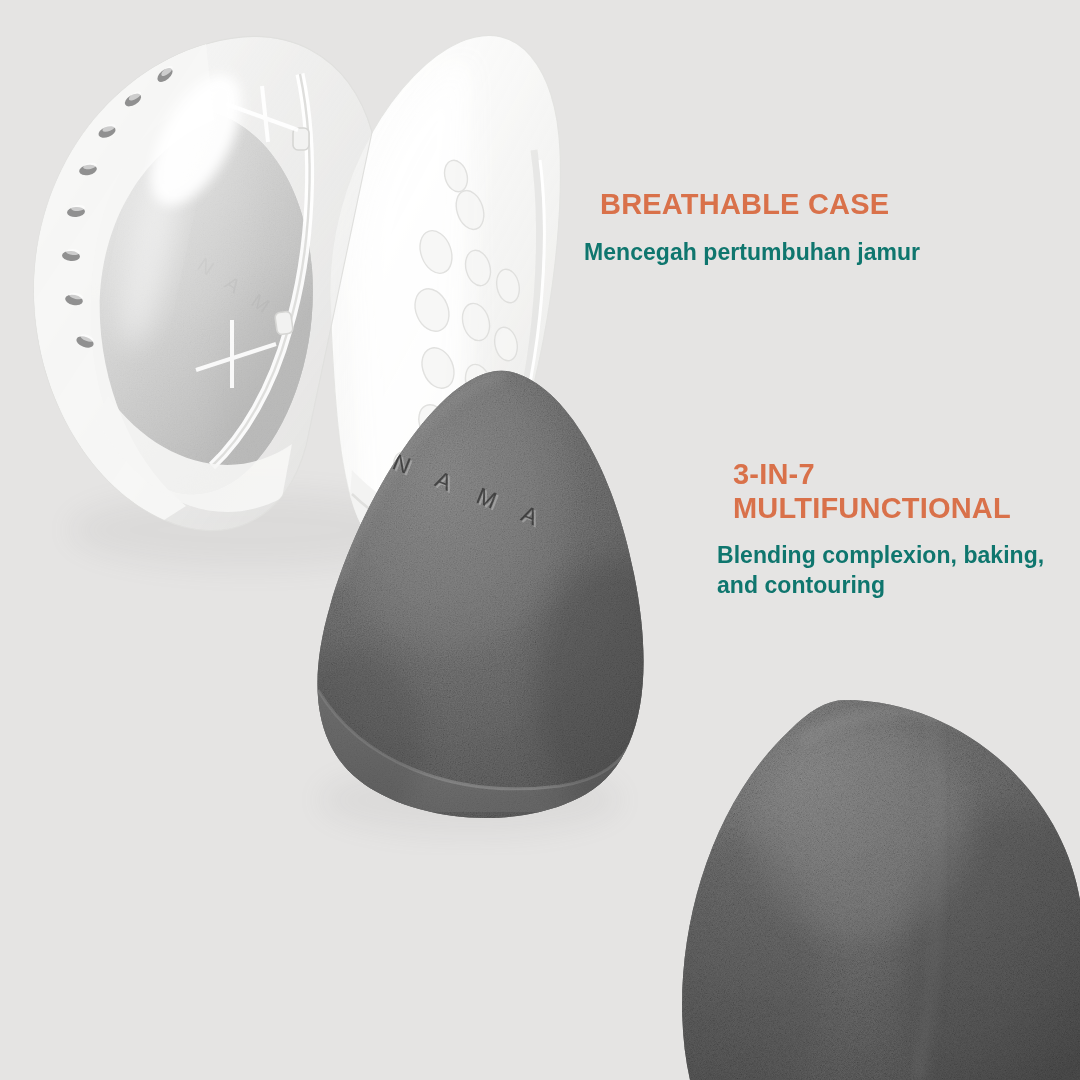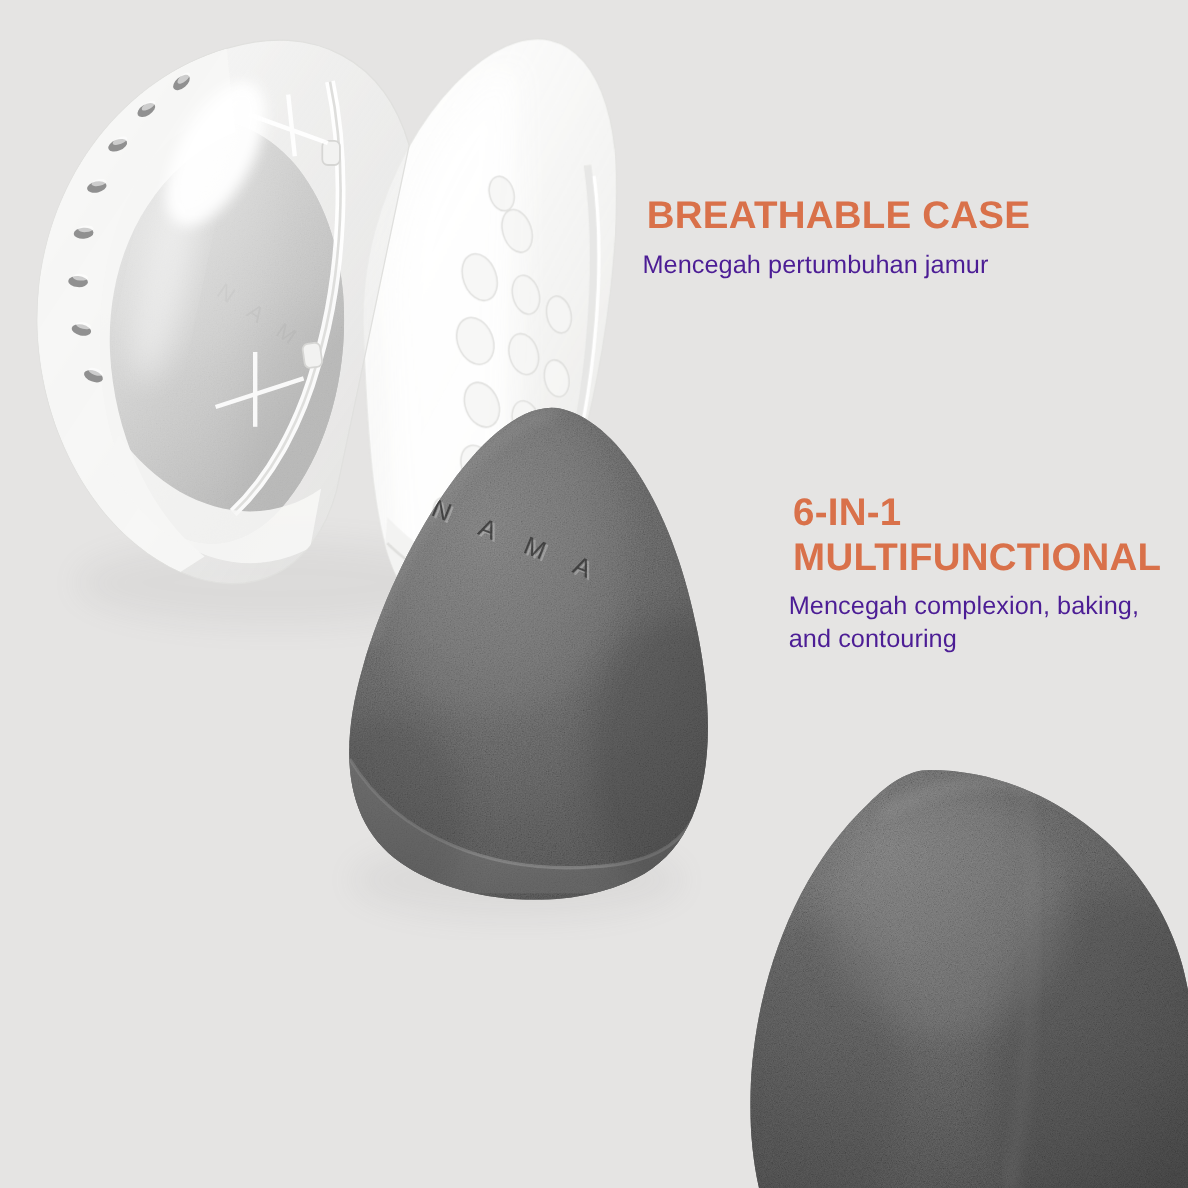--- a/index.html
+++ b/index.html
@@ -25,32 +25,32 @@
     width: 1080px;
     height: 1080px;
   }
   #product-photo svg { display: block; width: 1080px; height: 1080px; }
 
   
   .feature {
     position: absolute;
   }
   .feature-title {
-    margin: 4px;
+    margin: 16px;
     color: #d9714a;
     font-weight: 700;
-    font-size: 35px;
+    font-size: 29px;
     line-height: 1.16;
     letter-spacing: 0.2px;
     white-space: pre-line;
   }
   .feature-desc {
     margin: 9px 0 0 0;
-    color: #4c1d95;
-    font-weight: 400;
+    color: #0f766e;
+    font-weight: 700;
     font-size: 23px;
     line-height: 1.28;
     letter-spacing: 0.05px;
     white-space: pre-line;
   }
 
   #feature-breathable-case { left: 584px; top: 172px; }
   #feature-multifunctional { left: 717px; top: 442px; }
   #feature-corn-formula    { left: 336px; top: 895px; }
   #feature-corn-formula .feature-desc { margin-left: -6px; }
@@ -325,20 +325,20 @@
       </g>
     </svg>
   </div>
 
   <div class="feature" id="feature-breathable-case">
     <h2 class="feature-title">BREATHABLE CASE</h2>
     <p class="feature-desc">Mencegah pertumbuhan jamur</p>
   </div>
 
   <div class="feature" id="feature-multifunctional">
-    <h2 class="feature-title">6-IN-1
+    <h2 class="feature-title">3-IN-7
 MULTIFUNCTIONAL</h2>
-    <p class="feature-desc">Mencegah complexion, baking,
+    <p class="feature-desc">Blending complexion, baking,
 and contouring</p>
   </div>
 
 
 </div>
 
 </body></html>

